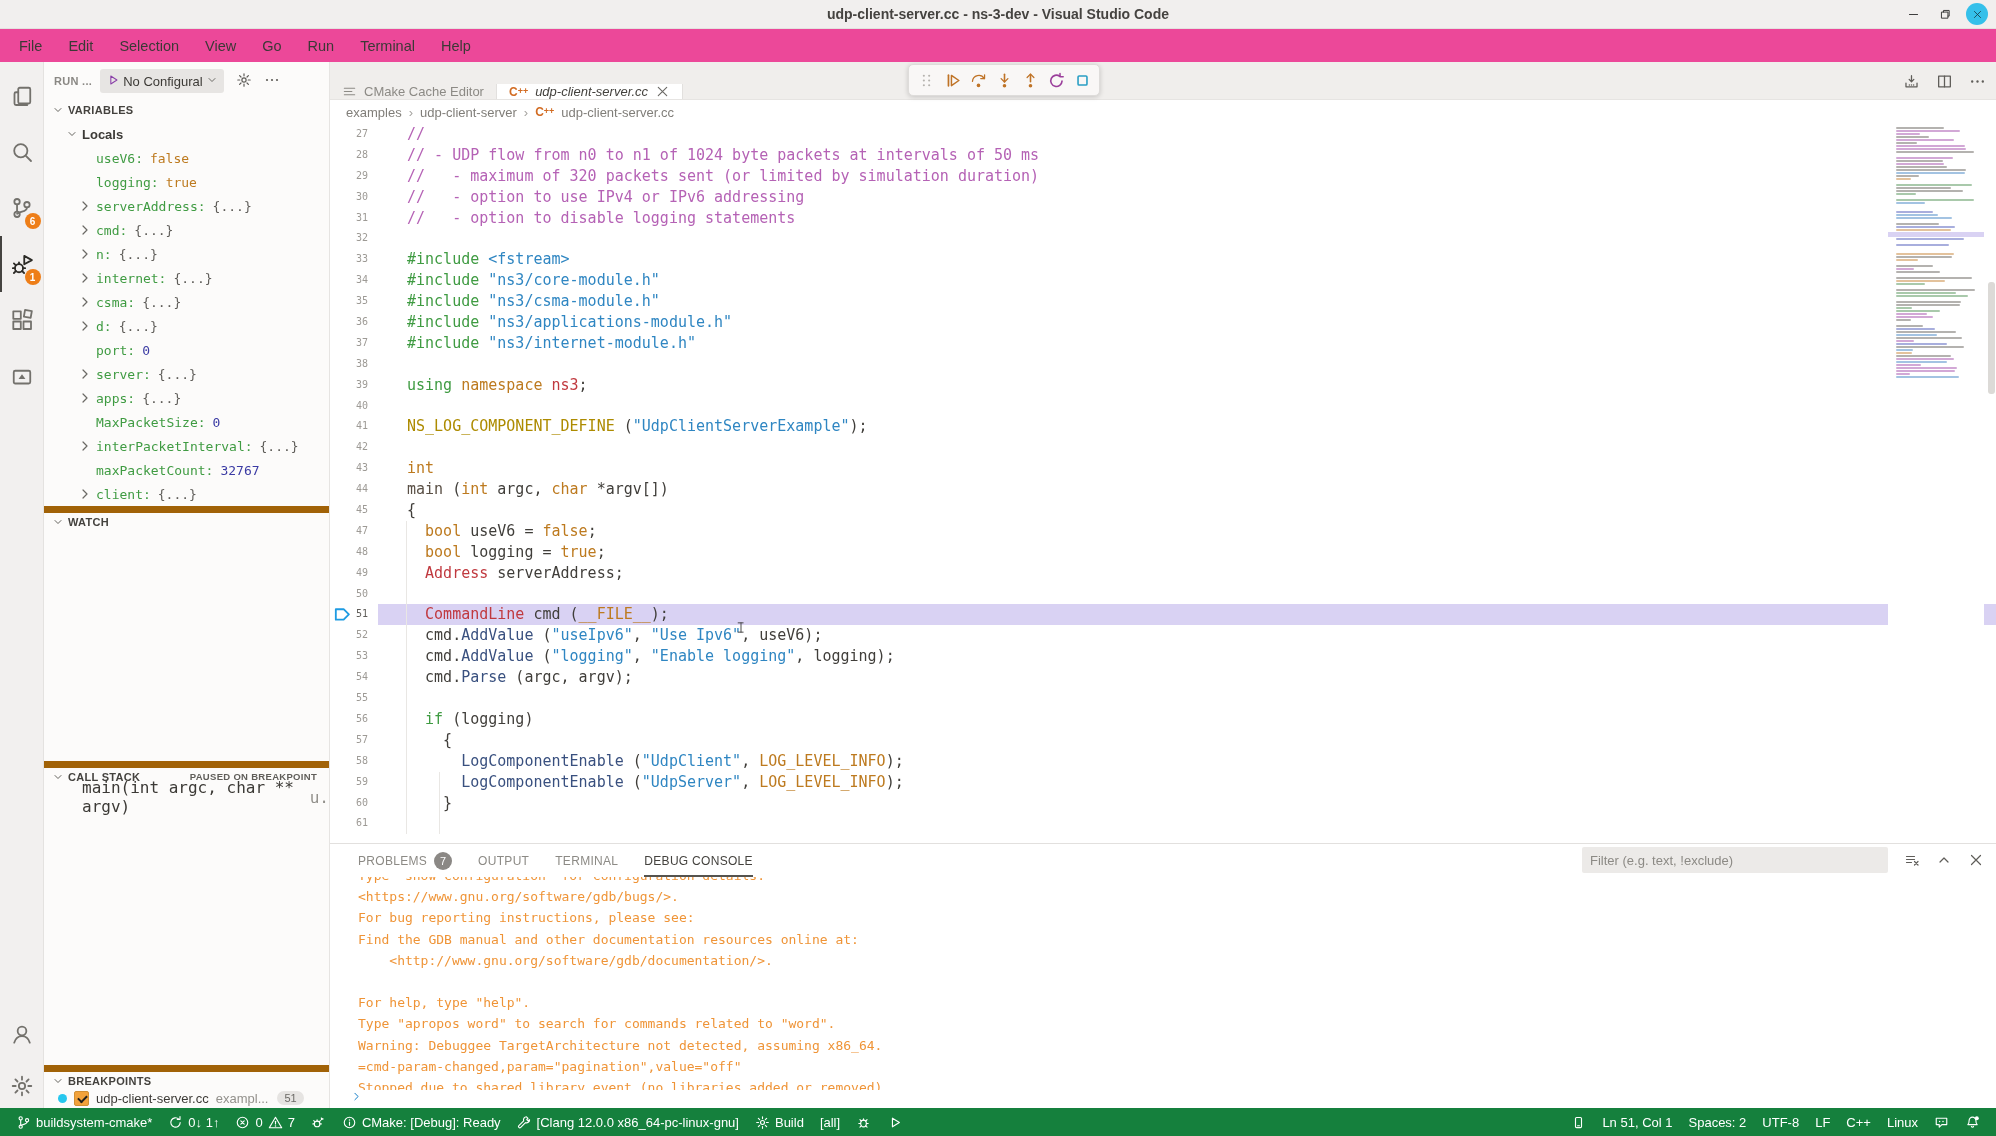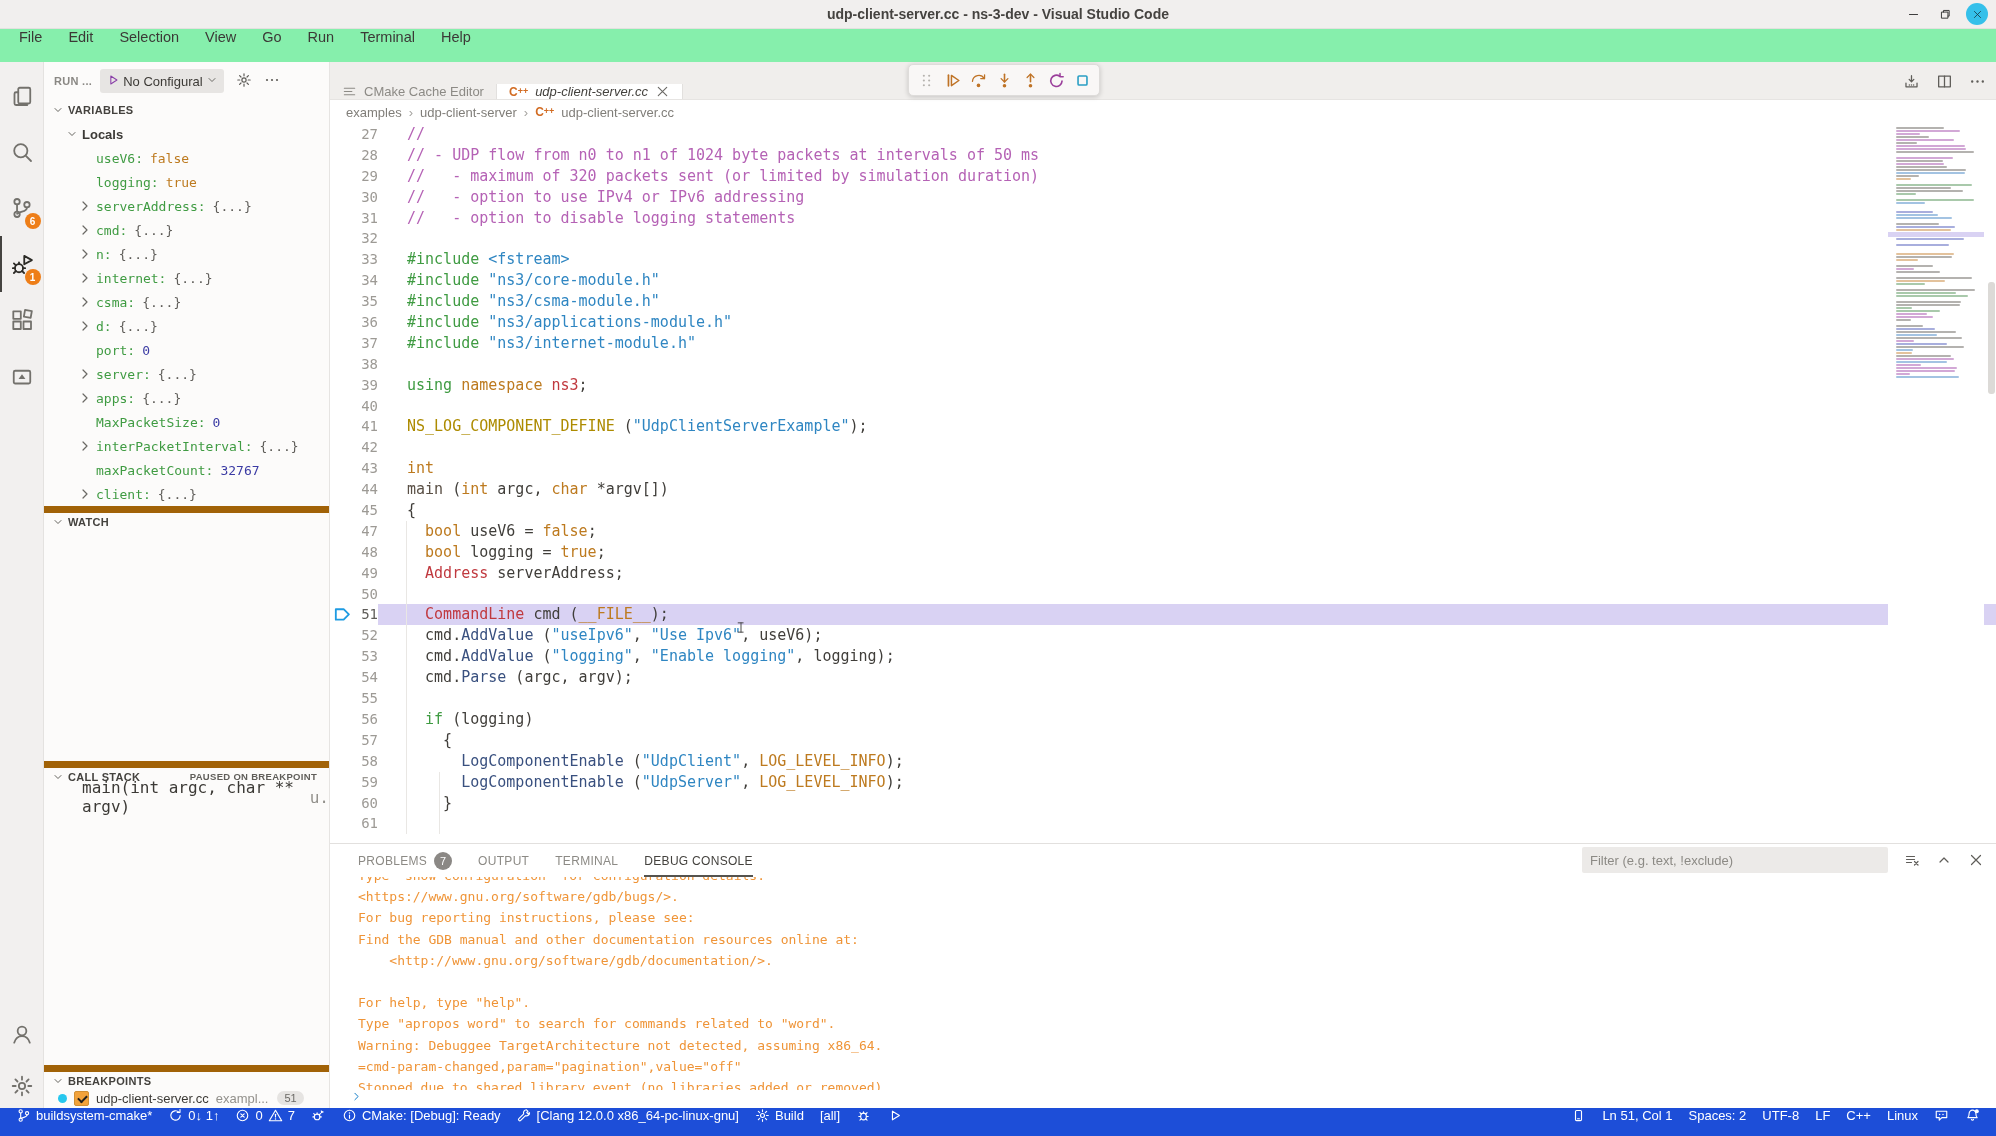--- a/index.html
+++ b/index.html
@@ -13,22 +13,22 @@
 #titlebar{position:absolute;left:0;top:0;width:100%;height:29px;background:#f1efee;
   border-bottom:1px solid #e3e1df;display:flex;align-items:center;justify-content:center}
 .win-title{font-weight:bold;font-size:14px;color:#454340}
 .win-controls{position:absolute;right:8px;top:3px;display:flex;align-items:center;gap:10px}
 .wc{width:22px;height:22px;display:flex;align-items:center;justify-content:center;color:#3a3a3a}
 .wc .icn{width:13px;height:13px}
 .wc.close{background:#35c0ea;border-radius:50%;color:#173c48}
 .wc.close .icn{width:11px;height:11px}
 
 
-#menubar{position:absolute;left:0;top:29px;width:100%;height:33px;background:#86efac;
-  display:flex;align-items:flex-start;padding-left:6px}
+#menubar{position:absolute;left:0;top:29px;width:100%;height:33px;background:#ec4899;
+  display:flex;align-items:center;padding-left:6px}
 .menu-item{padding:0 13px;font-size:14.5px;color:#3b3936}
 
 
 #activitybar{position:absolute;left:0;top:62px;width:44px;height:1046px;background:#f2f0ef;
   border-right:1px solid #e4e2e0}
 #ab-top{display:flex;flex-direction:column;align-items:center;padding-top:6px}
 .ab-item{position:relative;width:44px;height:56px;display:flex;align-items:center;justify-content:center;color:#73716c}
 .ab-item .icn{width:24px;height:24px}
 .ab-item.active{color:#2b2a26;box-shadow:inset 2px 0 0 #454340}
 .ab-badge{position:absolute;right:3px;bottom:7px;min-width:16px;height:16px;border-radius:9px;
@@ -94,21 +94,21 @@
 .dbg-btn .icn{width:17px;height:17px}
 .dbg-drag-handle{color:#b5b2ae}
 .dbg-continue,.dbg-step-over,.dbg-step-into,.dbg-step-out{color:#bf7326}
 .dbg-restart{color:#9b3f9b}
 .dbg-stop{color:#2a9fc4}
 
 #code-area{position:absolute;top:62px;left:0;right:0;height:719px;overflow:hidden;
   font-family:"DejaVu Sans Mono",monospace;font-size:15px}
 .code-line{display:flex;height:20.9px;line-height:20.9px;white-space:pre}
 .glyph{width:26px;flex:none;display:flex;align-items:center;justify-content:center;color:#1e9be2}
-.lnum{width:22px;flex:none;text-align:right;color:#9d9a95;font-size:14px}
+.lnum{width:22px;flex:none;color:#9d9a95;font-size:10px}
 .ltext{flex:1;padding-left:29px}
 .code-line.current .ltext{background:#d9d2f3}
 .code-line.current .lnum{color:#5f5d59}
 .tok-c{color:#b562b5}.tok-g{color:#3f9b42}.tok-o{color:#bd7a1f}.tok-s{color:#2f86c2}
 .tok-r{color:#c0393f}.tok-y{color:#ad8b00}.tok-f{color:#39507f}.tok-m{color:#5a5046}.tok-p{color:#403e3a}
 .iguide{position:absolute;width:1px;background:#e9e7e4}
 #minimap{position:absolute;top:0;right:12px;width:96px;bottom:0;background:#fff}
 #minimap-bars{padding:2px 8px}
 .mm-row{height:2px;margin:1px 0;border-radius:1px}
 .mm-hl{position:absolute;left:0;right:0;top:108px;height:5px;background:#d9d2f3}
@@ -130,22 +130,22 @@
   font-size:13px;color:#3c3a36;font-family:"Liberation Sans",sans-serif;outline:none}
 .filter-input::placeholder{color:#8c8a85}
 #console{position:absolute;top:33px;bottom:18px;left:0;right:0;overflow:hidden;
   font-family:"DejaVu Sans Mono",monospace;font-size:13px;color:#ef9437}
 #console-lines{margin-top:-12px;padding-left:28px}
 .con-line{height:21.2px;line-height:21.2px;white-space:pre}
 #prompt-row{position:absolute;bottom:2px;left:20px;color:#0d7ac6}
 #prompt-row .icn{width:13px;height:13px}
 
 
-#statusbar{position:absolute;left:0;top:1108px;width:100%;height:28px;background:#1d4ed8;color:#fff;
-  display:flex;align-items:flex-start;padding:0 8px;font-size:13px}
+#statusbar{position:absolute;left:0;top:1108px;width:100%;height:28px;background:#15803d;color:#fff;
+  display:flex;align-items:center;padding:0 8px;font-size:13px}
 #sb-left,#sb-right{display:flex;align-items:center}
 #sb-right{margin-left:auto}
 .sb-item{display:flex;align-items:center;gap:5px;padding:0 8px;white-space:nowrap}
 .sb-item .icn{width:15px;height:15px}
 </style>
 </head>
 <body>
 
 <div id="app">
 

